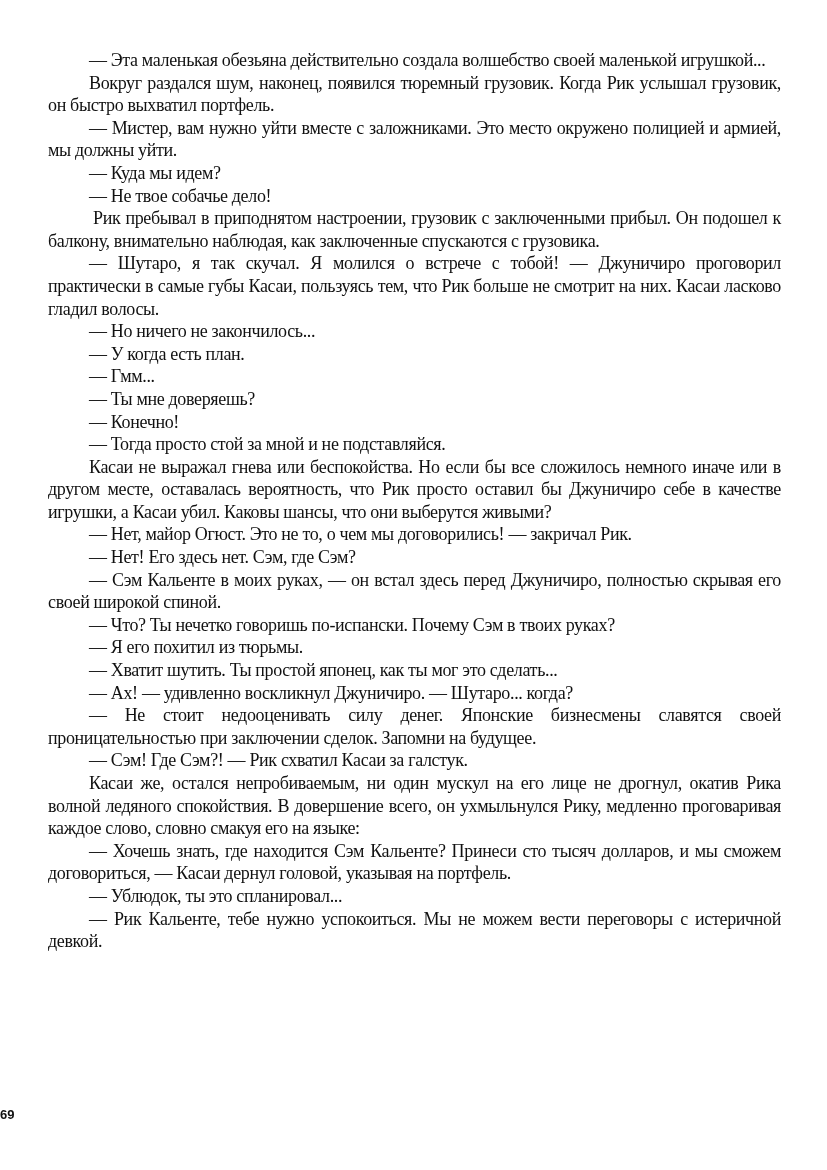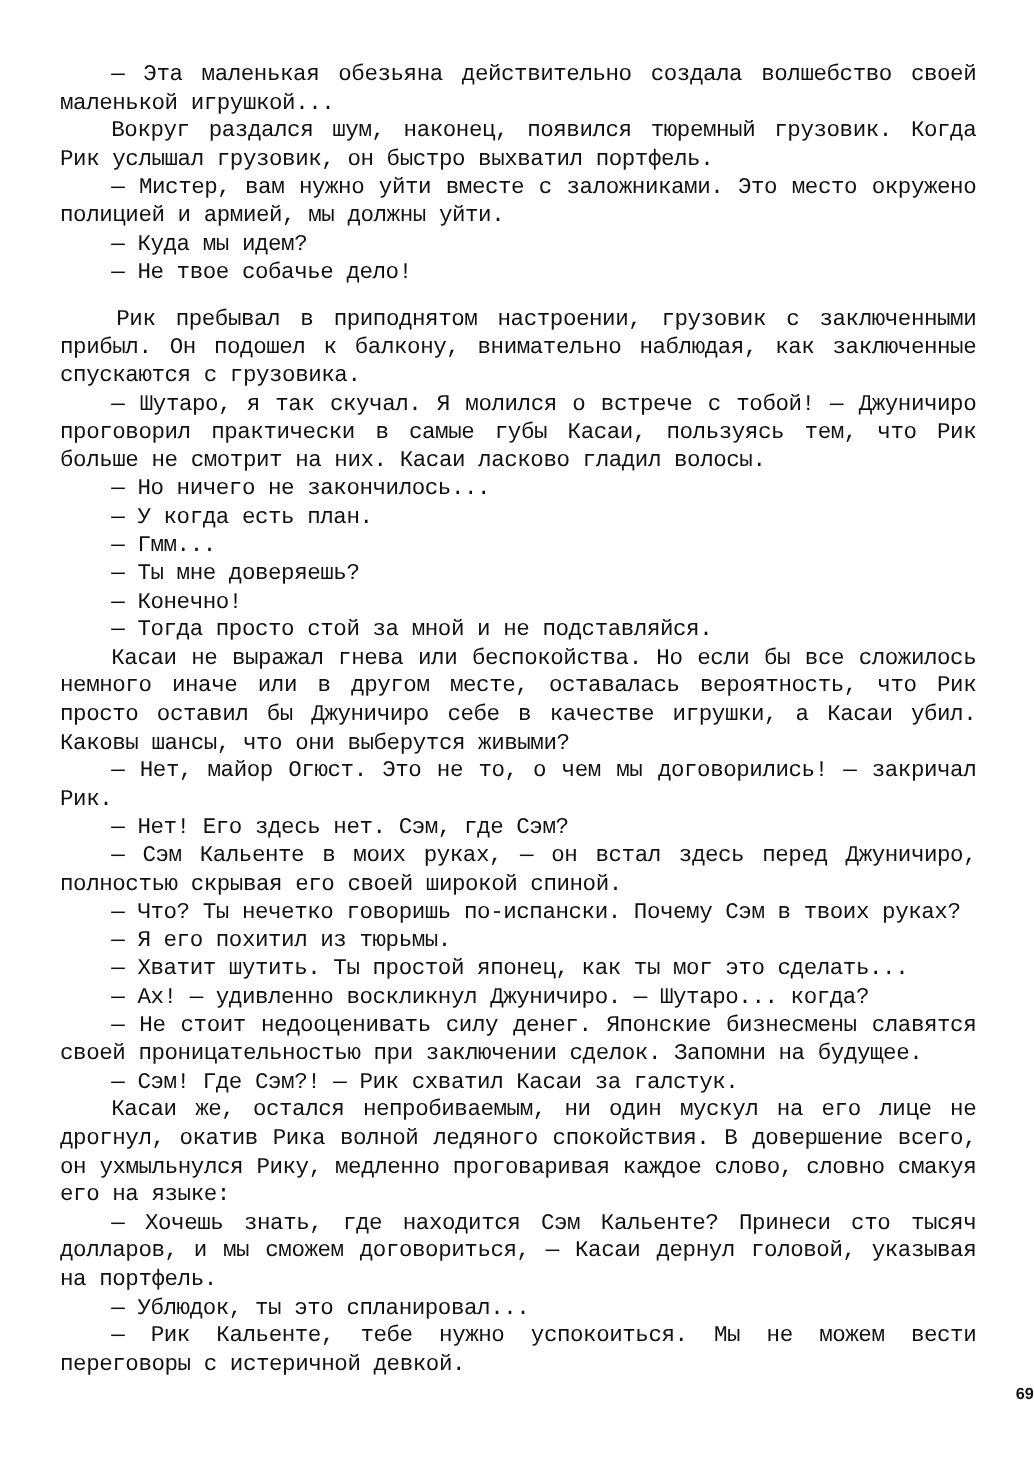--- a/index.html
+++ b/index.html
@@ -2,37 +2,37 @@
 <html><head>
   <meta charset="utf-8">
   <style>
     html, body { margin: 0; padding: 0; background: #ffffff; }
     body { width: 827px; height: 1170px; position: relative; overflow: hidden; }
     .page {
       position: absolute;
       left: 48px;
       top: 49px;
       width: 733px;
-      font-family: Liberation Mono, monospace;
+      font-family: Liberation Serif, serif;
       font-size: 18px;
       line-height: 22.6px;
       color: #111111;
       letter-spacing: -0.35px;
     }
     .p {
       margin: 0;
       text-indent: 41px;
       text-align: justify;
     }
-    .p.i2 { text-indent: 45px; margin-top: 15px; }
+    .p.i2 { text-indent: 45px; }
     .pagenum {
       position: absolute;
       left: 0; width: 827px;
       top: 1107px;
-      text-align: right;
+      text-align: left;
       font-family: "Liberation Sans", sans-serif;
       font-size: 13px;
       font-weight: bold;
       color: #111111;
     }
   </style>
 </head>
 <body>
 
 <div class="page">

